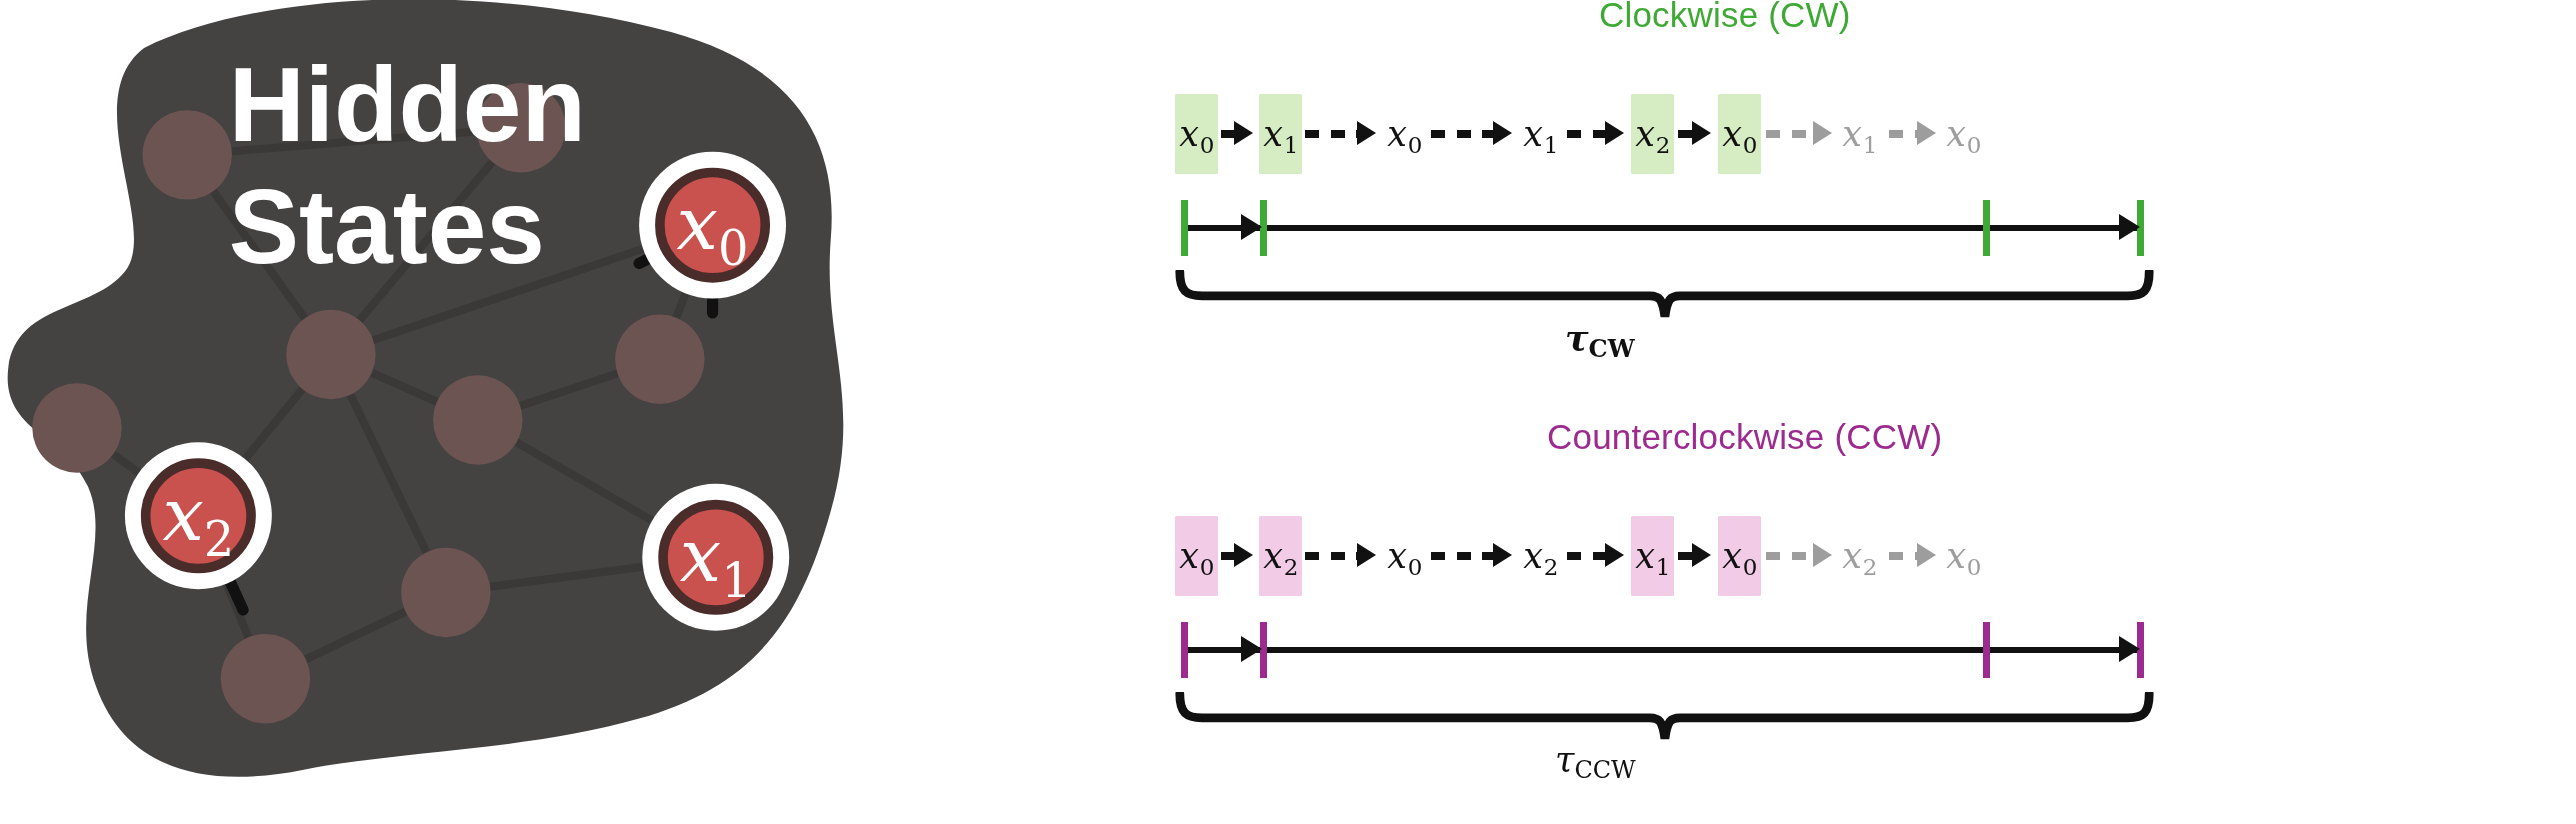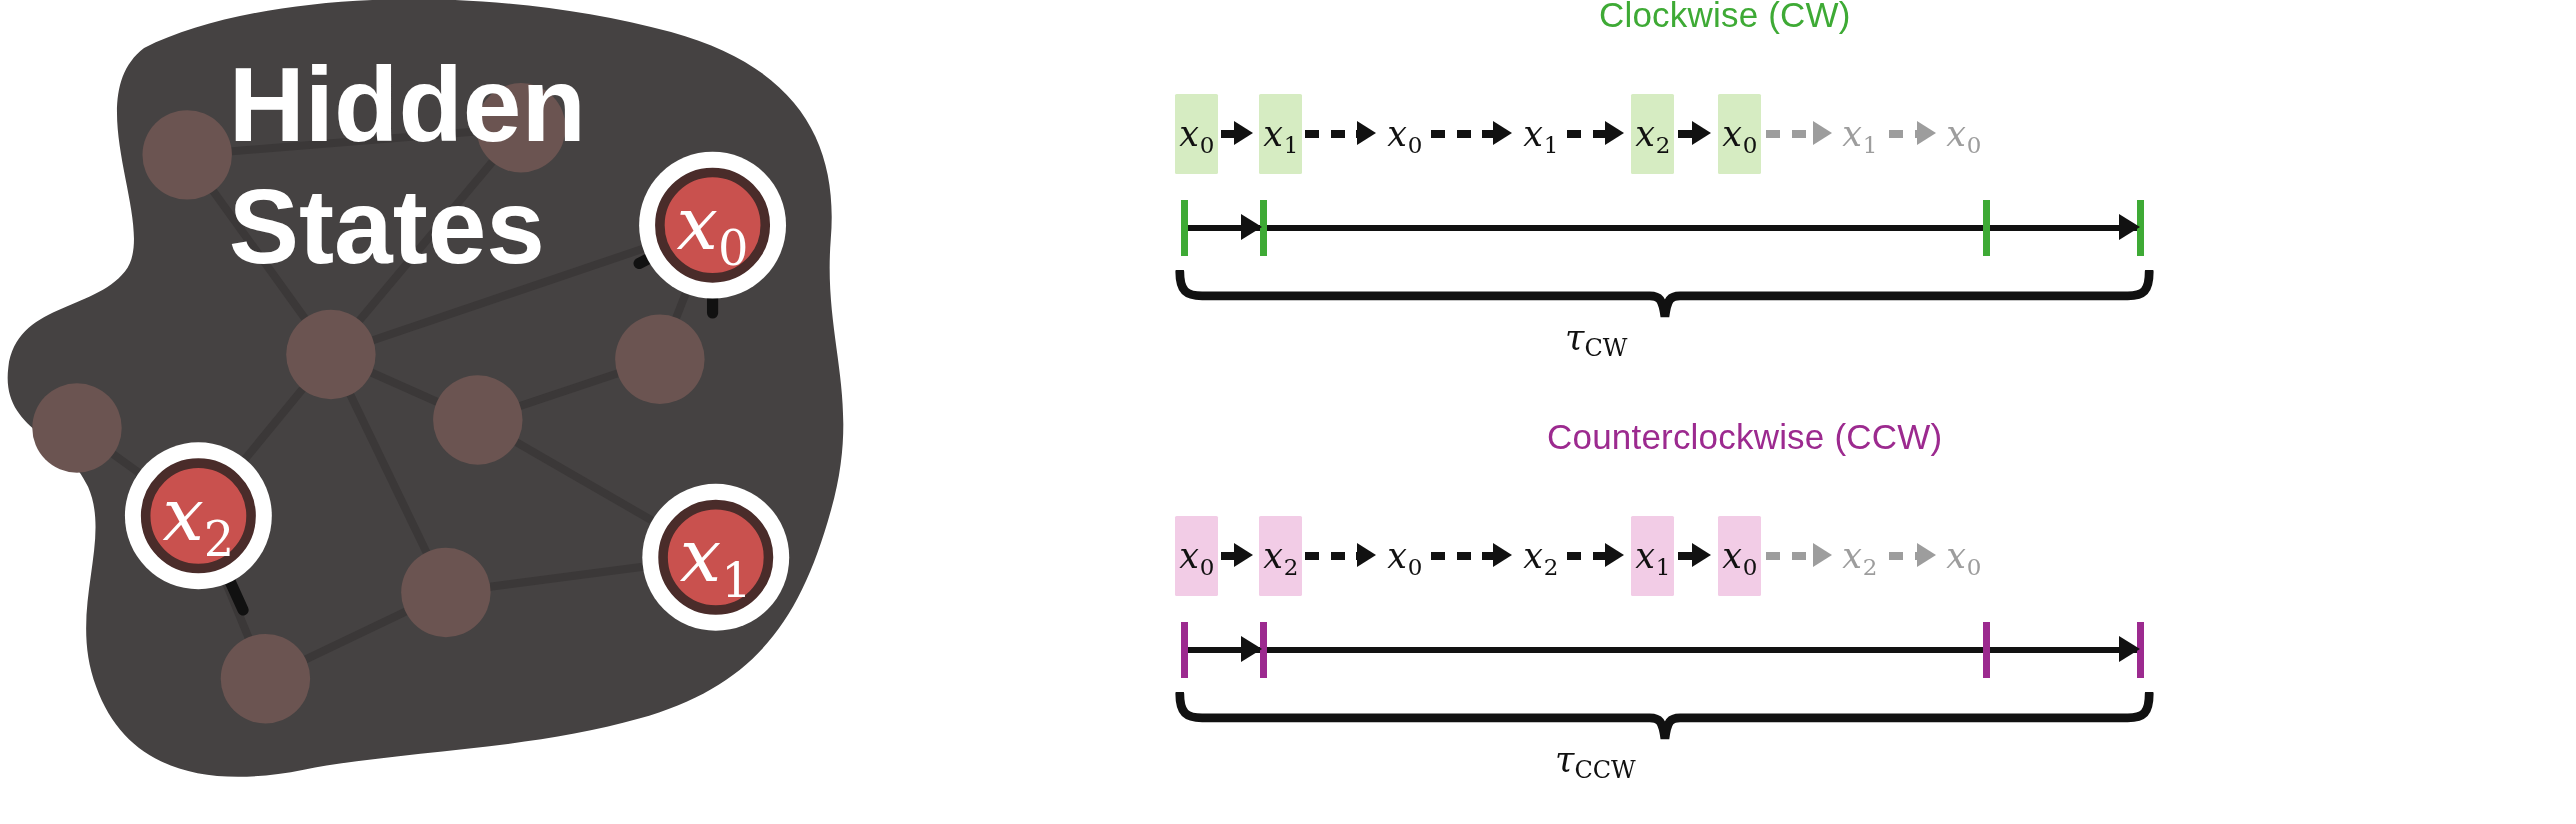--- a/index.html
+++ b/index.html
@@ -218,21 +218,21 @@
       <div class="tl-arrowhead" style="left: 1000px;"></div>
     </div>
 
   <div class="brace" style="left:56px;top:270px;">
     <svg width="979" height="50" viewBox="0 0 1225 62" xmlns="http://www.w3.org/2000/svg">
       <path d="M 6,2 C 6,26 14,32 34,32 L 594,32 C 606,32 610,36 613,58
                C 616,36 620,32 632,32 L 1192,32 C 1212,32 1219,26 1219,2" fill="none" stroke="#111111" stroke-width="11" stroke-linecap="round"></path>
     </svg>
   </div>
 
-  <div class="brace-label" style="left:446px;top:318px;">
+  <div class="brace-label" style="left:446px;top:318px;font-weight:bold;">
     <span class="gl">τ</span><span class="sub">CW</span>
   </div>
 
   <div class="seq-title" style="left:428px;top:417px;color:#9c2a8f;">Counterclockwise (CCW)</div>
 
   <div class="seq-row" id="ccw-row" style="left:0;top:516px;width:1457px;">
       <div class="tok boxed" style="left: 56px; background: rgb(242, 204, 230);">
         <span class="mtext">x<span class="msub">0</span></span>
       </div>
       <div class="tok boxed" style="left: 140px; background: rgb(242, 204, 230);">

